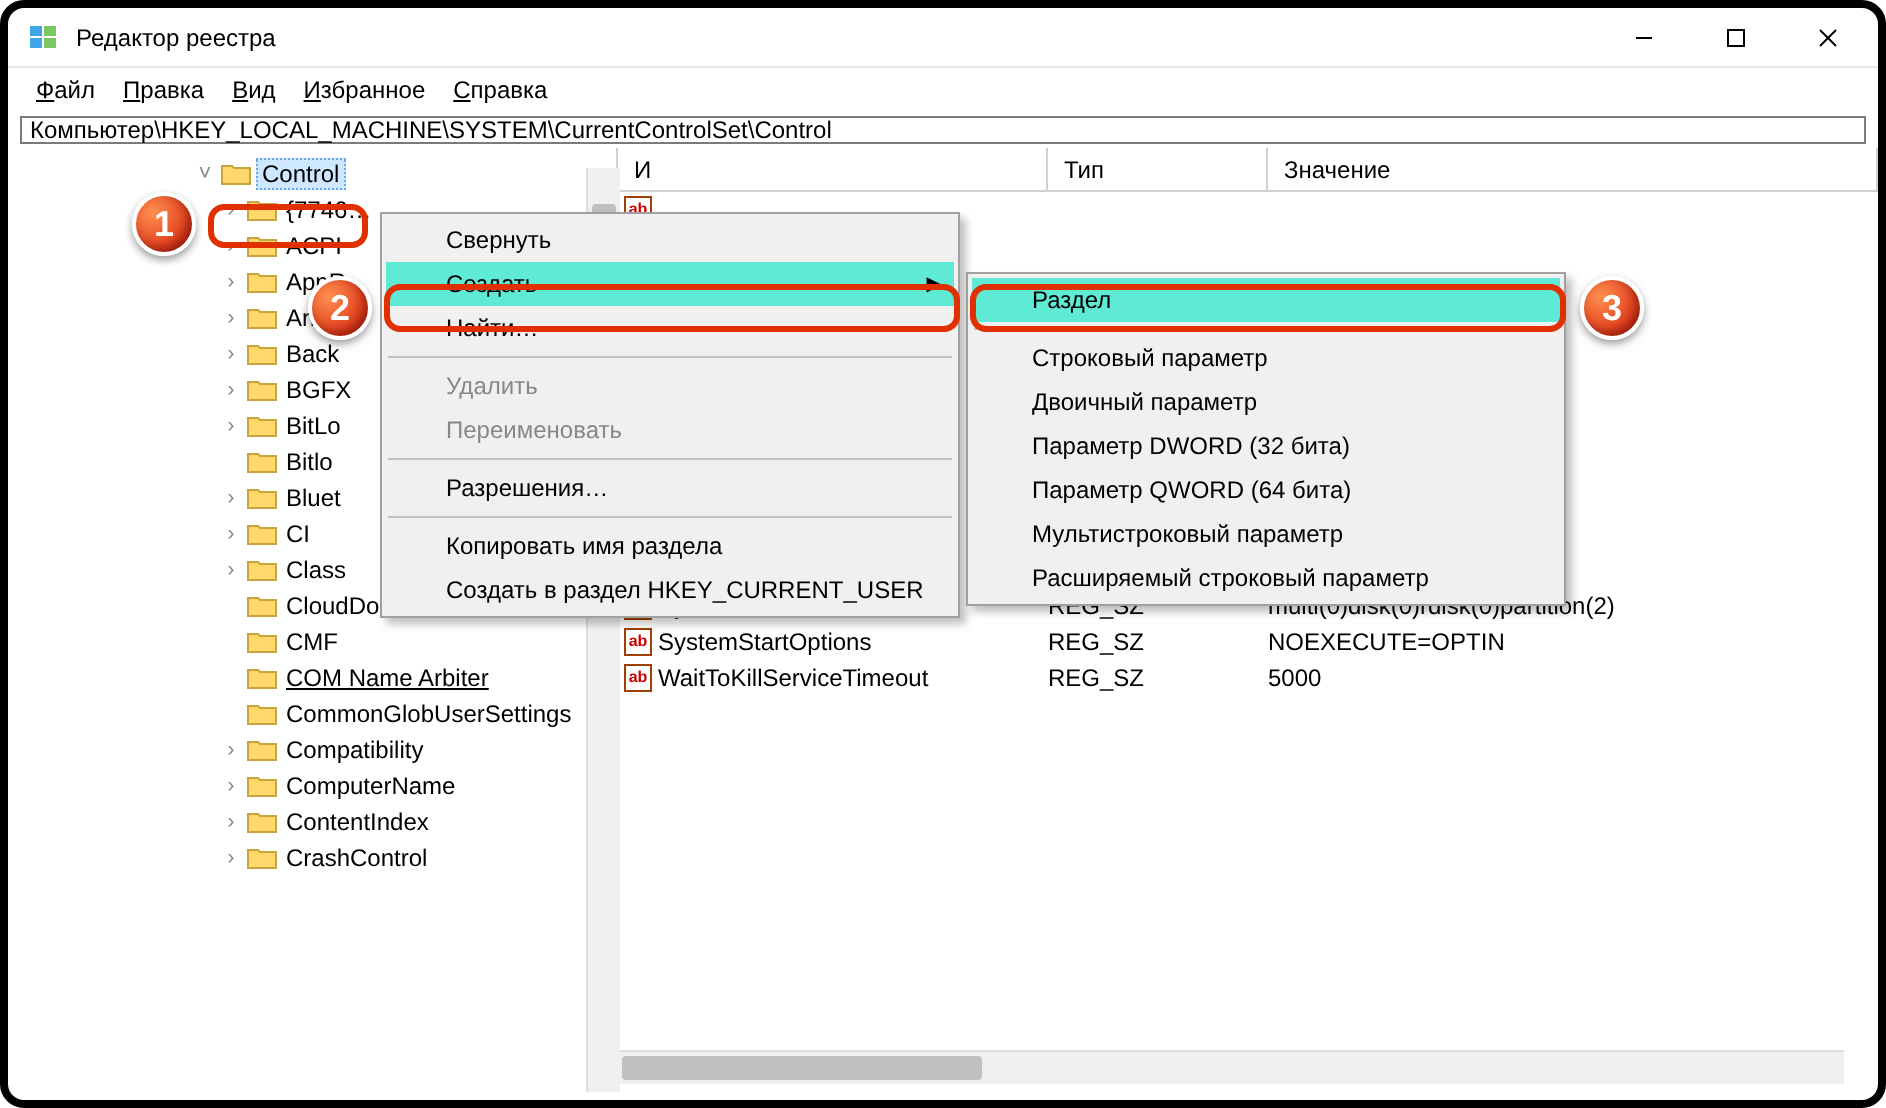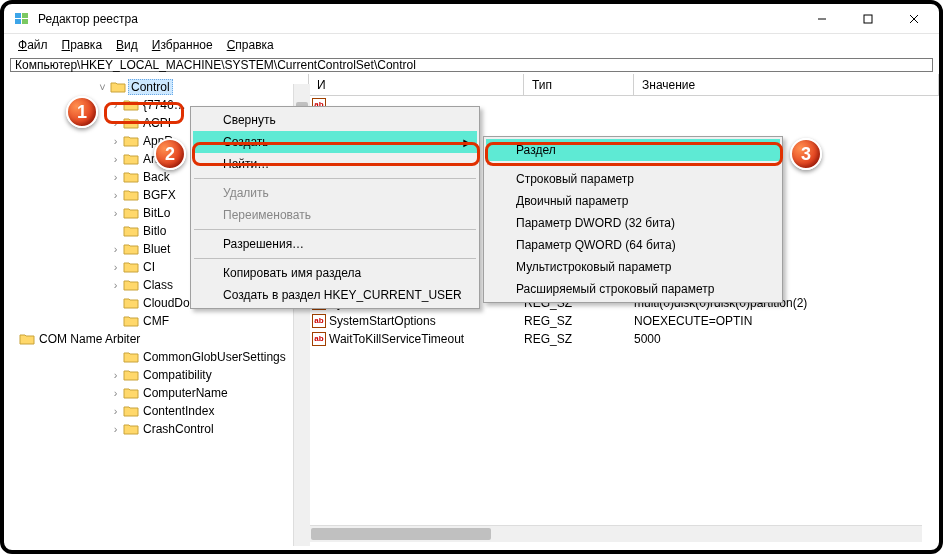--- a/index.html
+++ b/index.html
@@ -209,21 +209,21 @@
       </div>
       <div class="tree-row" style="padding-left: 104px;">
         <span class="tw"></span>
         <span class="folder">
           <svg width="16" height="14">
             <path d="M1 3 L6 3 L7 4 L15 4 L15 12 L1 12 Z" fill="#ffd86b" stroke="#c9a33b"></path>
           </svg>
         </span>
         <span class="label">CMF</span>
       </div>
-      <div class="tree-row" style="">
+      <div class="tree-row" style="padding-left: 104px; text-decoration: underline;">
         <span class="tw"></span>
         <span class="folder">
           <svg width="16" height="14">
             <path d="M1 3 L6 3 L7 4 L15 4 L15 12 L1 12 Z" fill="#ffd86b" stroke="#c9a33b"></path>
           </svg>
         </span>
         <span class="label">COM Name Arbiter</span>
       </div>
       <div class="tree-row" style="padding-left: 104px;">
         <span class="tw"></span>

